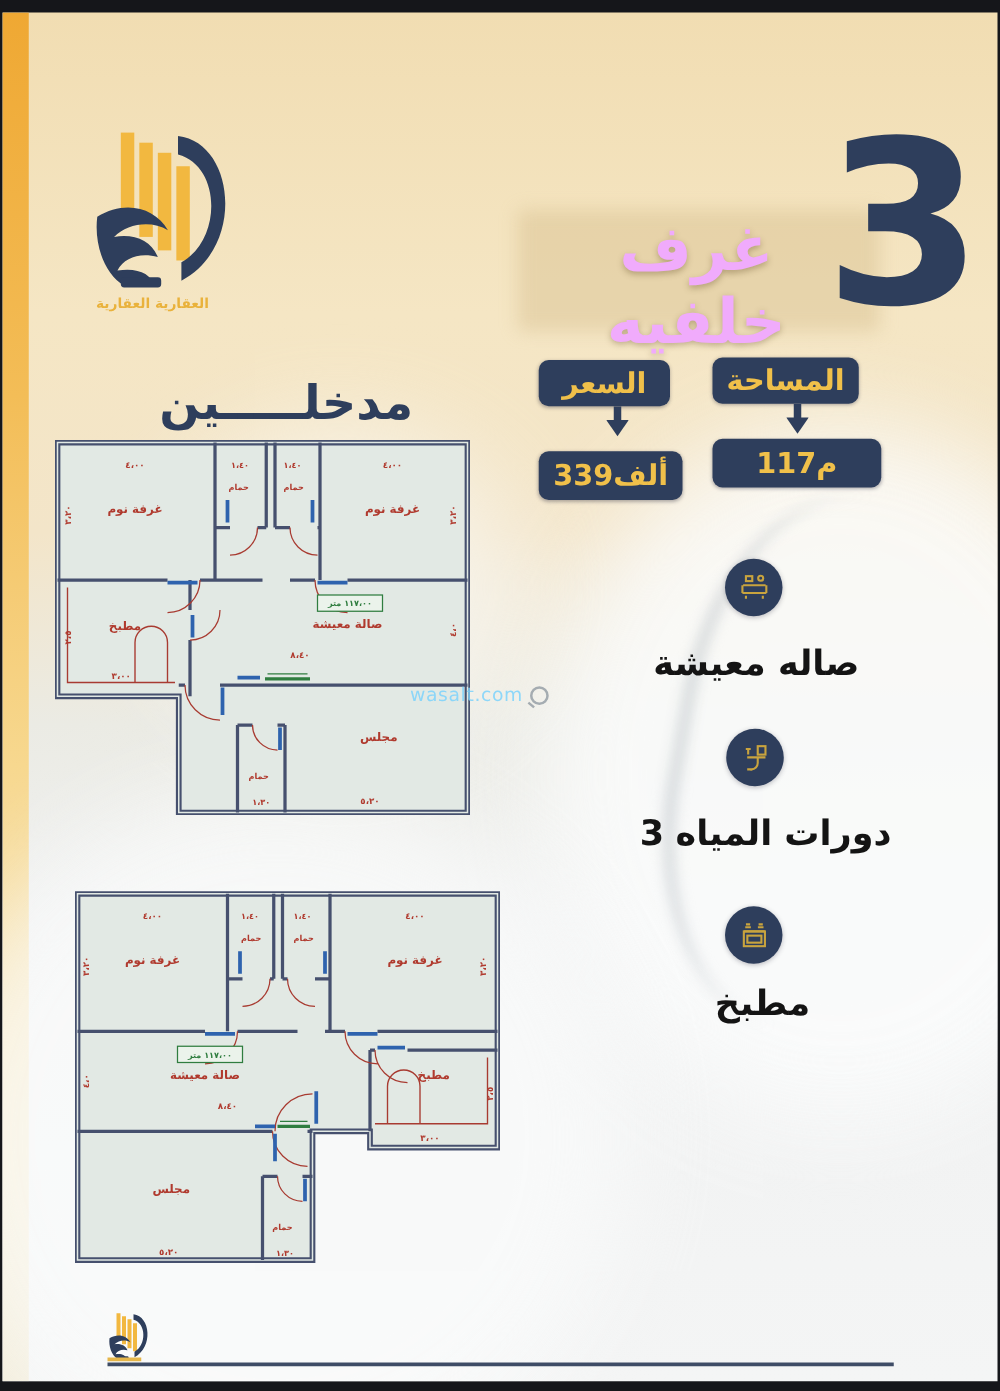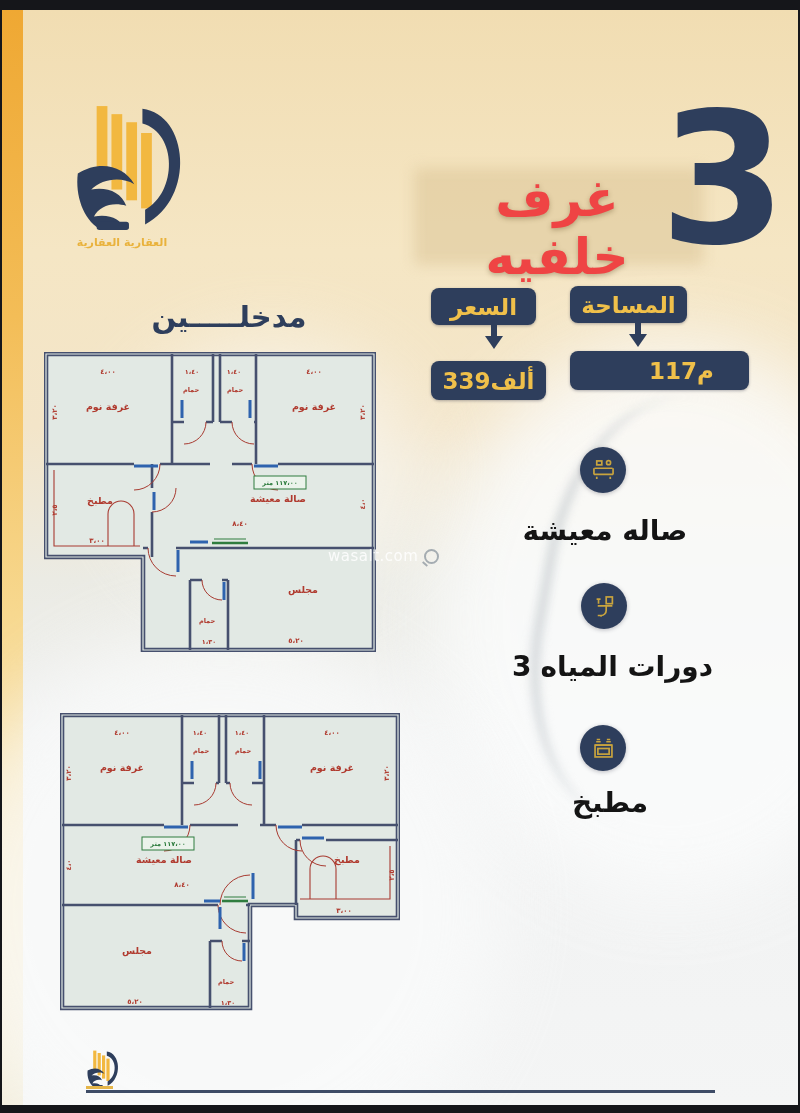--- a/index.html
+++ b/index.html
@@ -13,37 +13,37 @@
   .blob1{left:430px;top:330px;width:480px;height:560px;}
   .blob2{left:-60px;top:620px;width:560px;height:560px;opacity:.7;}
   .blob3{left:120px;top:330px;width:300px;height:260px;opacity:.55;}
   .curve-line{position:absolute;left:537px;top:385px;width:230px;height:430px;border-left:9px solid rgba(186,193,199,.6);
     border-radius:50% / 42%;transform:rotate(10deg);filter:blur(5px);}
   .title-glow{position:absolute;left:412px;top:158px;width:290px;height:97px;background:rgba(204,180,126,.34);
     border-radius:5px;filter:blur(7px);}
   .big-num{position:absolute;top:88px;left:652px;width:142px;font-size:182px;line-height:1;font-weight:700;
     color:#2e3e5c;text-align:center;}
   .hero-title{position:absolute;left:424px;top:170px;width:266px;text-align:center;font-size:50px;font-weight:700;
-    color:#ef4444;text-shadow:0 2px 5px rgba(90,70,30,.35);direction:rtl;}
+    color:#f0abfc;text-shadow:0 2px 5px rgba(90,70,30,.35);direction:rtl;}
 
   .pill{position:absolute;height:37px;background:#2e3e5c;border-radius:8px;color:#f0c04a;font-weight:700;
     font-size:23px;display:flex;align-items:center;justify-content:center;box-shadow:0 1px 3px rgba(40,40,60,.35);}
   .pill.value{height:39px;direction:ltr;}
   .arrow{position:absolute;width:18px;height:26px;}
 
-  .entrances{position:absolute;left:116px;top:300px;width:226px;text-align:center;font-size:29px;font-weight:700;
+  .entrances{position:absolute;left:116px;top:300px;width:226px;text-align:center;font-size:38px;font-weight:700;
     color:#2e3e5c;direction:rtl;}
 
   .feature-circle{position:absolute;width:46px;height:46px;border-radius:50%;background:#2e3e5c;
     display:flex;align-items:center;justify-content:center;box-shadow:0 1px 4px rgba(40,40,60,.3);}
   .feature-label{position:absolute;text-align:center;font-size:28px;font-weight:700;color:#141414;direction:rtl;}
   .feature-label.mixed{direction:ltr;display:flex;justify-content:center;gap:9px;}
 
   .watermark{position:absolute;left:328px;top:547px;display:flex;align-items:center;gap:6px;
-    font-size:15px;color:#ffffff;letter-spacing:.5px;opacity:.85;text-align:center;}
+    font-size:15px;color:#7dd3fc;letter-spacing:.5px;opacity:.85;text-align:center;}
   .wm-glass{width:11px;height:11px;border:2px solid #98a1a8;border-radius:50%;position:relative;}
   .wm-glass::after{content:"";position:absolute;left:-4px;bottom:-3px;width:6px;height:2px;background:#98a1a8;transform:rotate(40deg);}
 
   svg text{font-family:"DejaVu Sans",sans-serif;}
   .plan-svg{position:absolute;}
   .w-main{stroke:#46506e;stroke-width:2.6;fill:none;}
   .w-outer{stroke:#46506e;stroke-width:4.6;fill:none;}
   .w-split{stroke:#e2e9e4;stroke-width:1.2;fill:none;}
   .arc{stroke:#a83b31;stroke-width:1;fill:none;}
   .leaf{stroke:#2e63ae;stroke-width:3;fill:none;}
@@ -94,21 +94,21 @@
   <div class="pill" style="left:570px;top:286px;width:117px;">المساحة</div>
   <div class="pill" style="left:431px;top:288px;width:105px;">السعر</div>
   <svg class="arrow" style="left:629px;top:323px;" viewBox="0 0 18 26">
     <rect x="6" y="0" width="6" height="12" fill="#2e3e5c"></rect>
       <polygon points="0,11 18,11 9,24" fill="#2e3e5c"></polygon>
   </svg>
   <svg class="arrow" style="left:485px;top:325px;" viewBox="0 0 18 26">
     <rect x="6" y="0" width="6" height="12" fill="#2e3e5c"></rect>
       <polygon points="0,11 18,11 9,24" fill="#2e3e5c"></polygon>
   </svg>
-  <div class="pill value" style="left:570px;top:351px;width:135px;padding-left:44px;">117م</div>
+  <div class="pill value" style="left:570px;top:351px;width:135px;">117م</div>
   <div class="pill value" style="left:431px;top:361px;width:115px;">339ألف</div>
 
   <div class="entrances">مدخلـــــين</div>
 
   <svg class="plan-svg" style="left:44px;top:352px;" width="332" height="300" viewBox="0 0 332 300">
     <path d="M2,2 L330,2 L330,298 L99,298 L99,205 L2,205 Z" fill="#e2e9e4"></path>
     <path class="w-outer" d="M2,2 L330,2 L330,298 L99,298 L99,205 L2,205 Z"></path>
     <path class="w-split" d="M2,2 L330,2 L330,298 L99,298 L99,205 L2,205 Z"></path>
     <path class="w-main" d="M2,112 L90,112 M116,112 L166,112 M188,112 L208,112 M234,112 L330,112
       M128,2 L128,112 M212,2 L212,112 M169,2 L169,70 M176,2 L176,70

